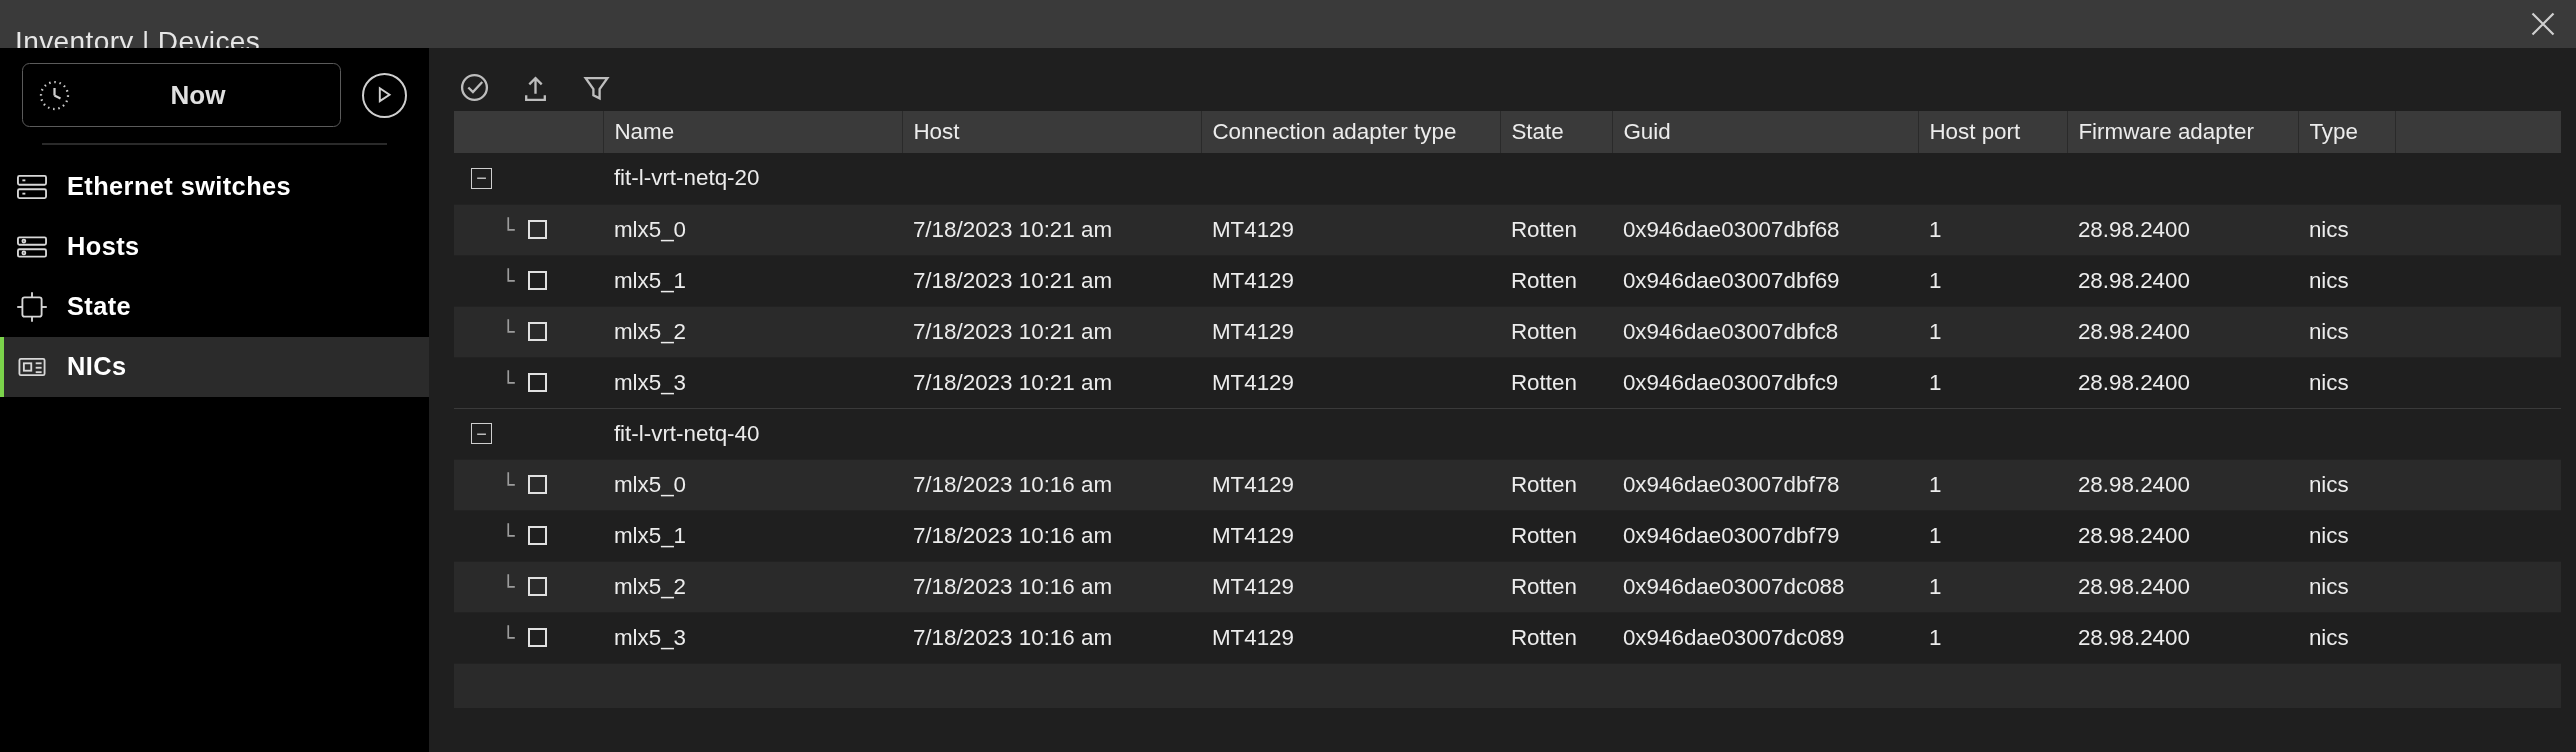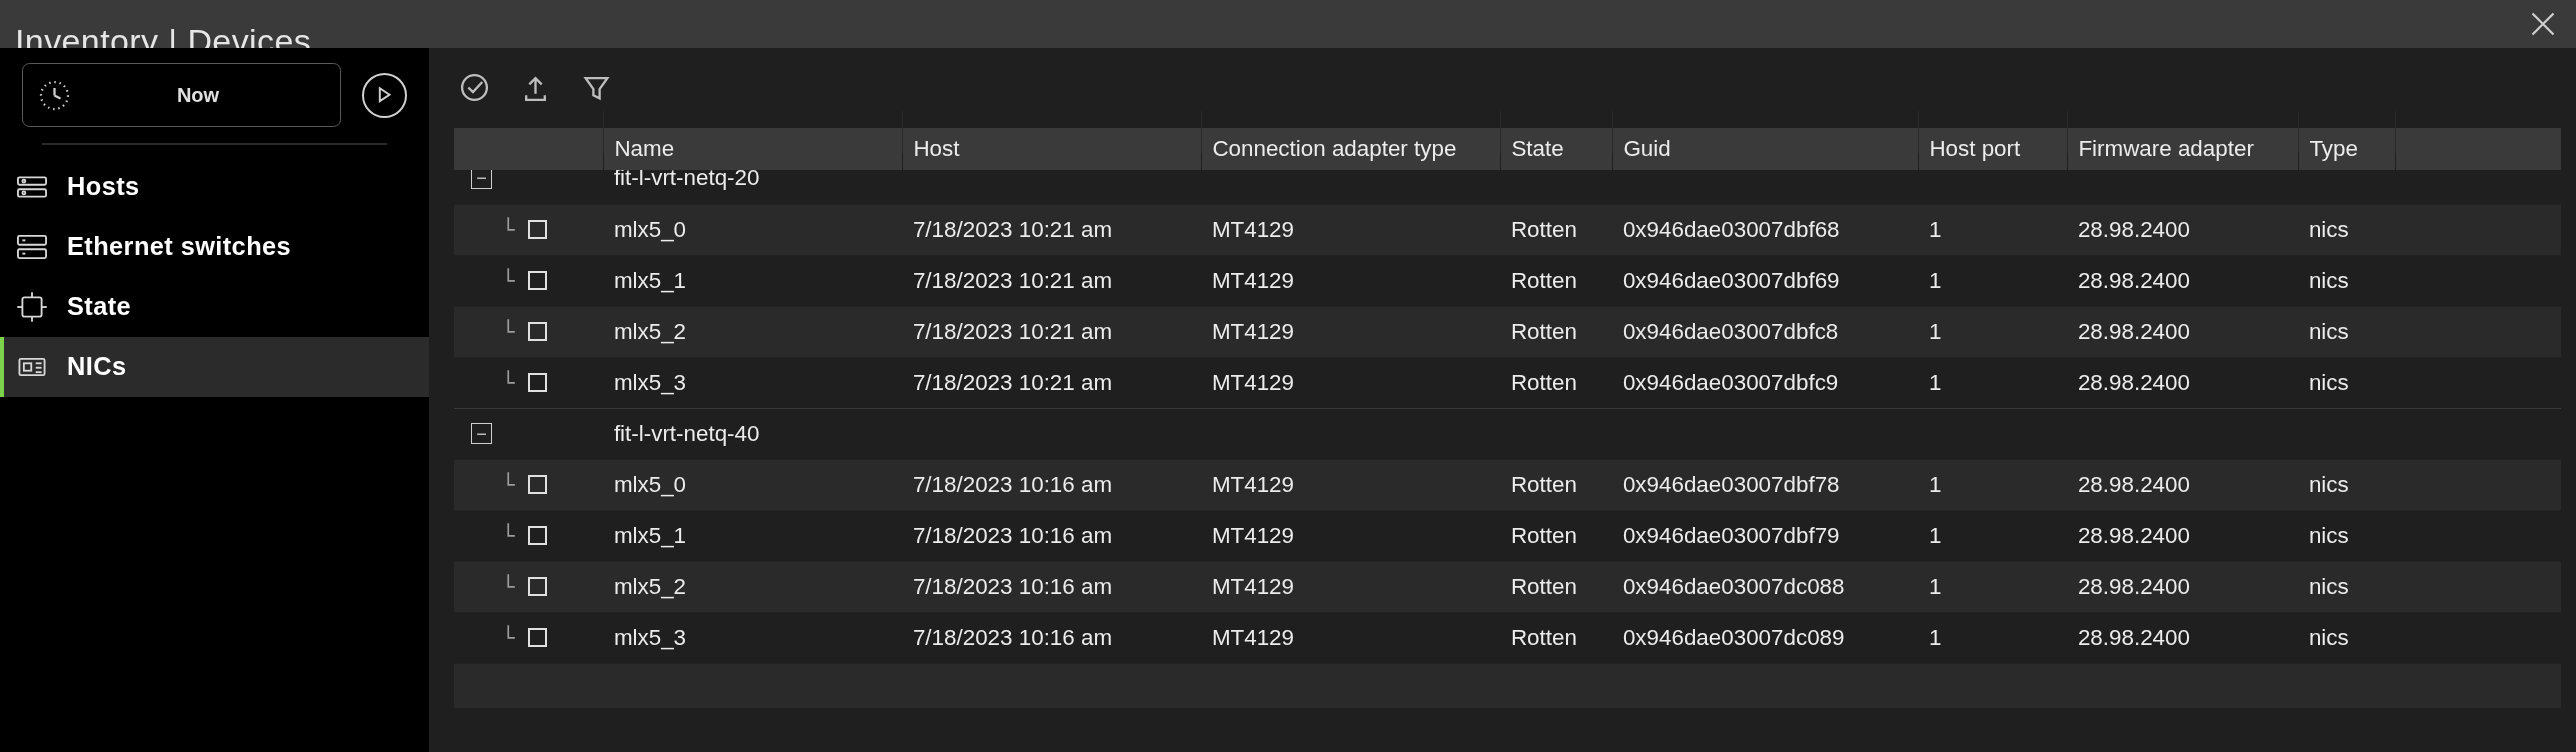--- a/index.html
+++ b/index.html
@@ -15,21 +15,21 @@
   
   .titlebar {
     display: flex;
     align-items: center;
     justify-content: space-between;
     background: #3a3a3a;
     height: 48px;
     padding: 0 15px 0 15px;
   }
   .titlebar .title {
-    font-size: 34px;
+    font-size: 28px;
     font-weight: 300;
     color: #e6e6e6;
     letter-spacing: 0.4px;
     margin-top: 35px;
   }
   .titlebar .close {
     width: 36px; height: 36px;
     display:flex; align-items:center; justify-content:center;
     cursor:pointer;
   }
@@ -66,21 +66,21 @@
     padding:0 15px;
     cursor:pointer;
   }
   .now-pill .clock {
     width:33px;height:33px;
     display:flex;align-items:center;justify-content:center;
   }
   .now-pill .label {
     flex:1;
     text-align:center;
-    font-size:20px;
+    font-size:26px;
     font-weight:600;
     color:#e0e0e0;
   }
   .play-circle {
     width:45px;height:45px;
     border:2.2px solid #cfcfcf;
     border-radius:50%;
     display:flex;align-items:center;justify-content:center;
     cursor:pointer;
   }
@@ -150,21 +150,21 @@
     flex:1;
     background:#1f1f1f;
     overflow:auto;
   }
   table {
     width:100%;
     border-collapse:collapse;
     table-layout:fixed;
   }
   thead th {
-    position:sticky; top:17px;
+    position:sticky; top:0;
     background:#3a3a3a;
     color:#ececec;
     font-size:22.4px;
     font-weight:500;
     text-align:left;
     height:42px;
     padding:0 10.5px;
     border-right:1.5px solid #2a2a2a;
     white-space:nowrap;
     overflow:hidden;
@@ -254,38 +254,38 @@
           </svg>
       </div>
     </div>
 
     <div class="side-sep"></div>
 
     <div class="nav">
       <div class="nav-item">
         <span class="icon">
           <svg viewBox="0 0 46 46">
+              <rect x="4" y="8" width="38" height="12" rx="2"></rect>
+              <rect x="4" y="26" width="38" height="12" rx="2"></rect>
+              <line x1="10" y1="14" x2="14" y2="14"></line>
+              <line x1="10" y1="32" x2="14" y2="32"></line>
+            </svg>
+        </span>
+        <span>Ethernet switches</span>
+      </div>
+      <div class="nav-item">
+        <span class="icon">
+          <svg viewBox="0 0 46 46">
               <rect x="4" y="10" width="38" height="10" rx="2"></rect>
               <rect x="4" y="26" width="38" height="10" rx="2"></rect>
               <circle cx="12" cy="15" r="2"></circle>
               <circle cx="12" cy="31" r="2"></circle>
             </svg>
         </span>
         <span>Hosts</span>
-      </div>
-      <div class="nav-item">
-        <span class="icon">
-          <svg viewBox="0 0 46 46">
-              <rect x="4" y="8" width="38" height="12" rx="2"></rect>
-              <rect x="4" y="26" width="38" height="12" rx="2"></rect>
-              <line x1="10" y1="14" x2="14" y2="14"></line>
-              <line x1="10" y1="32" x2="14" y2="32"></line>
-            </svg>
-        </span>
-        <span>Ethernet switches</span>
       </div>
       <div class="nav-item">
         <span class="icon">
           <svg viewBox="0 0 46 46">
               <rect x="10" y="10" width="26" height="26" rx="3"></rect>
               <line x1="23" y1="3" x2="23" y2="10"></line>
               <line x1="23" y1="36" x2="23" y2="43"></line>
               <line x1="3" y1="23" x2="10" y2="23"></line>
               <line x1="36" y1="23" x2="43" y2="23"></line>
             </svg>

